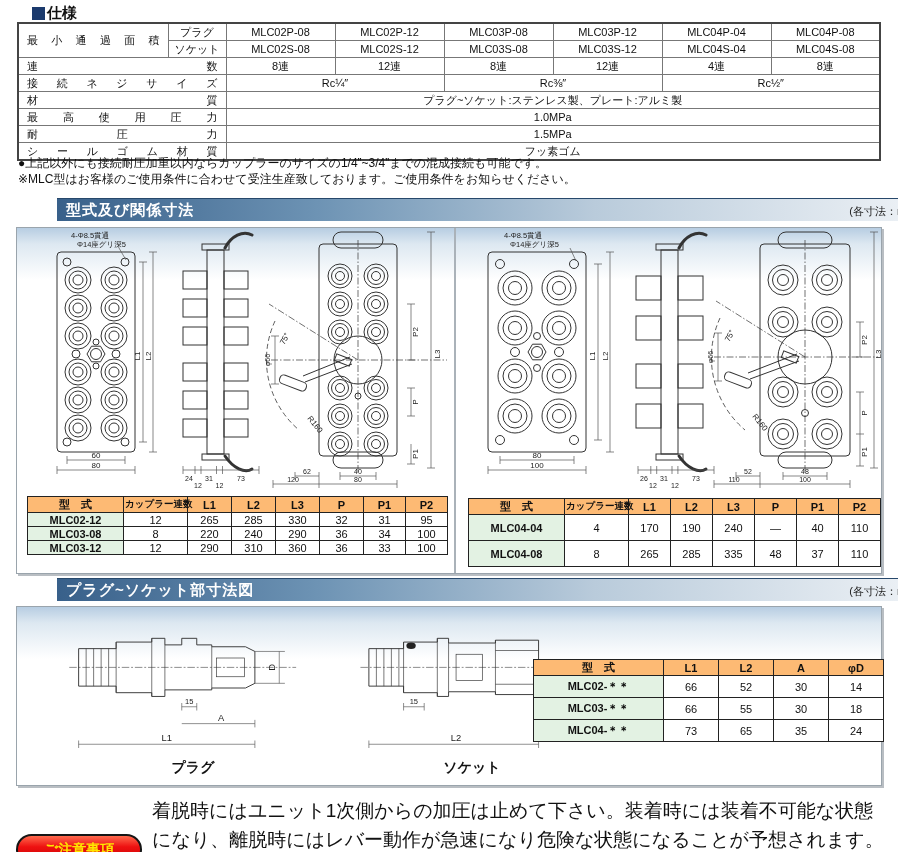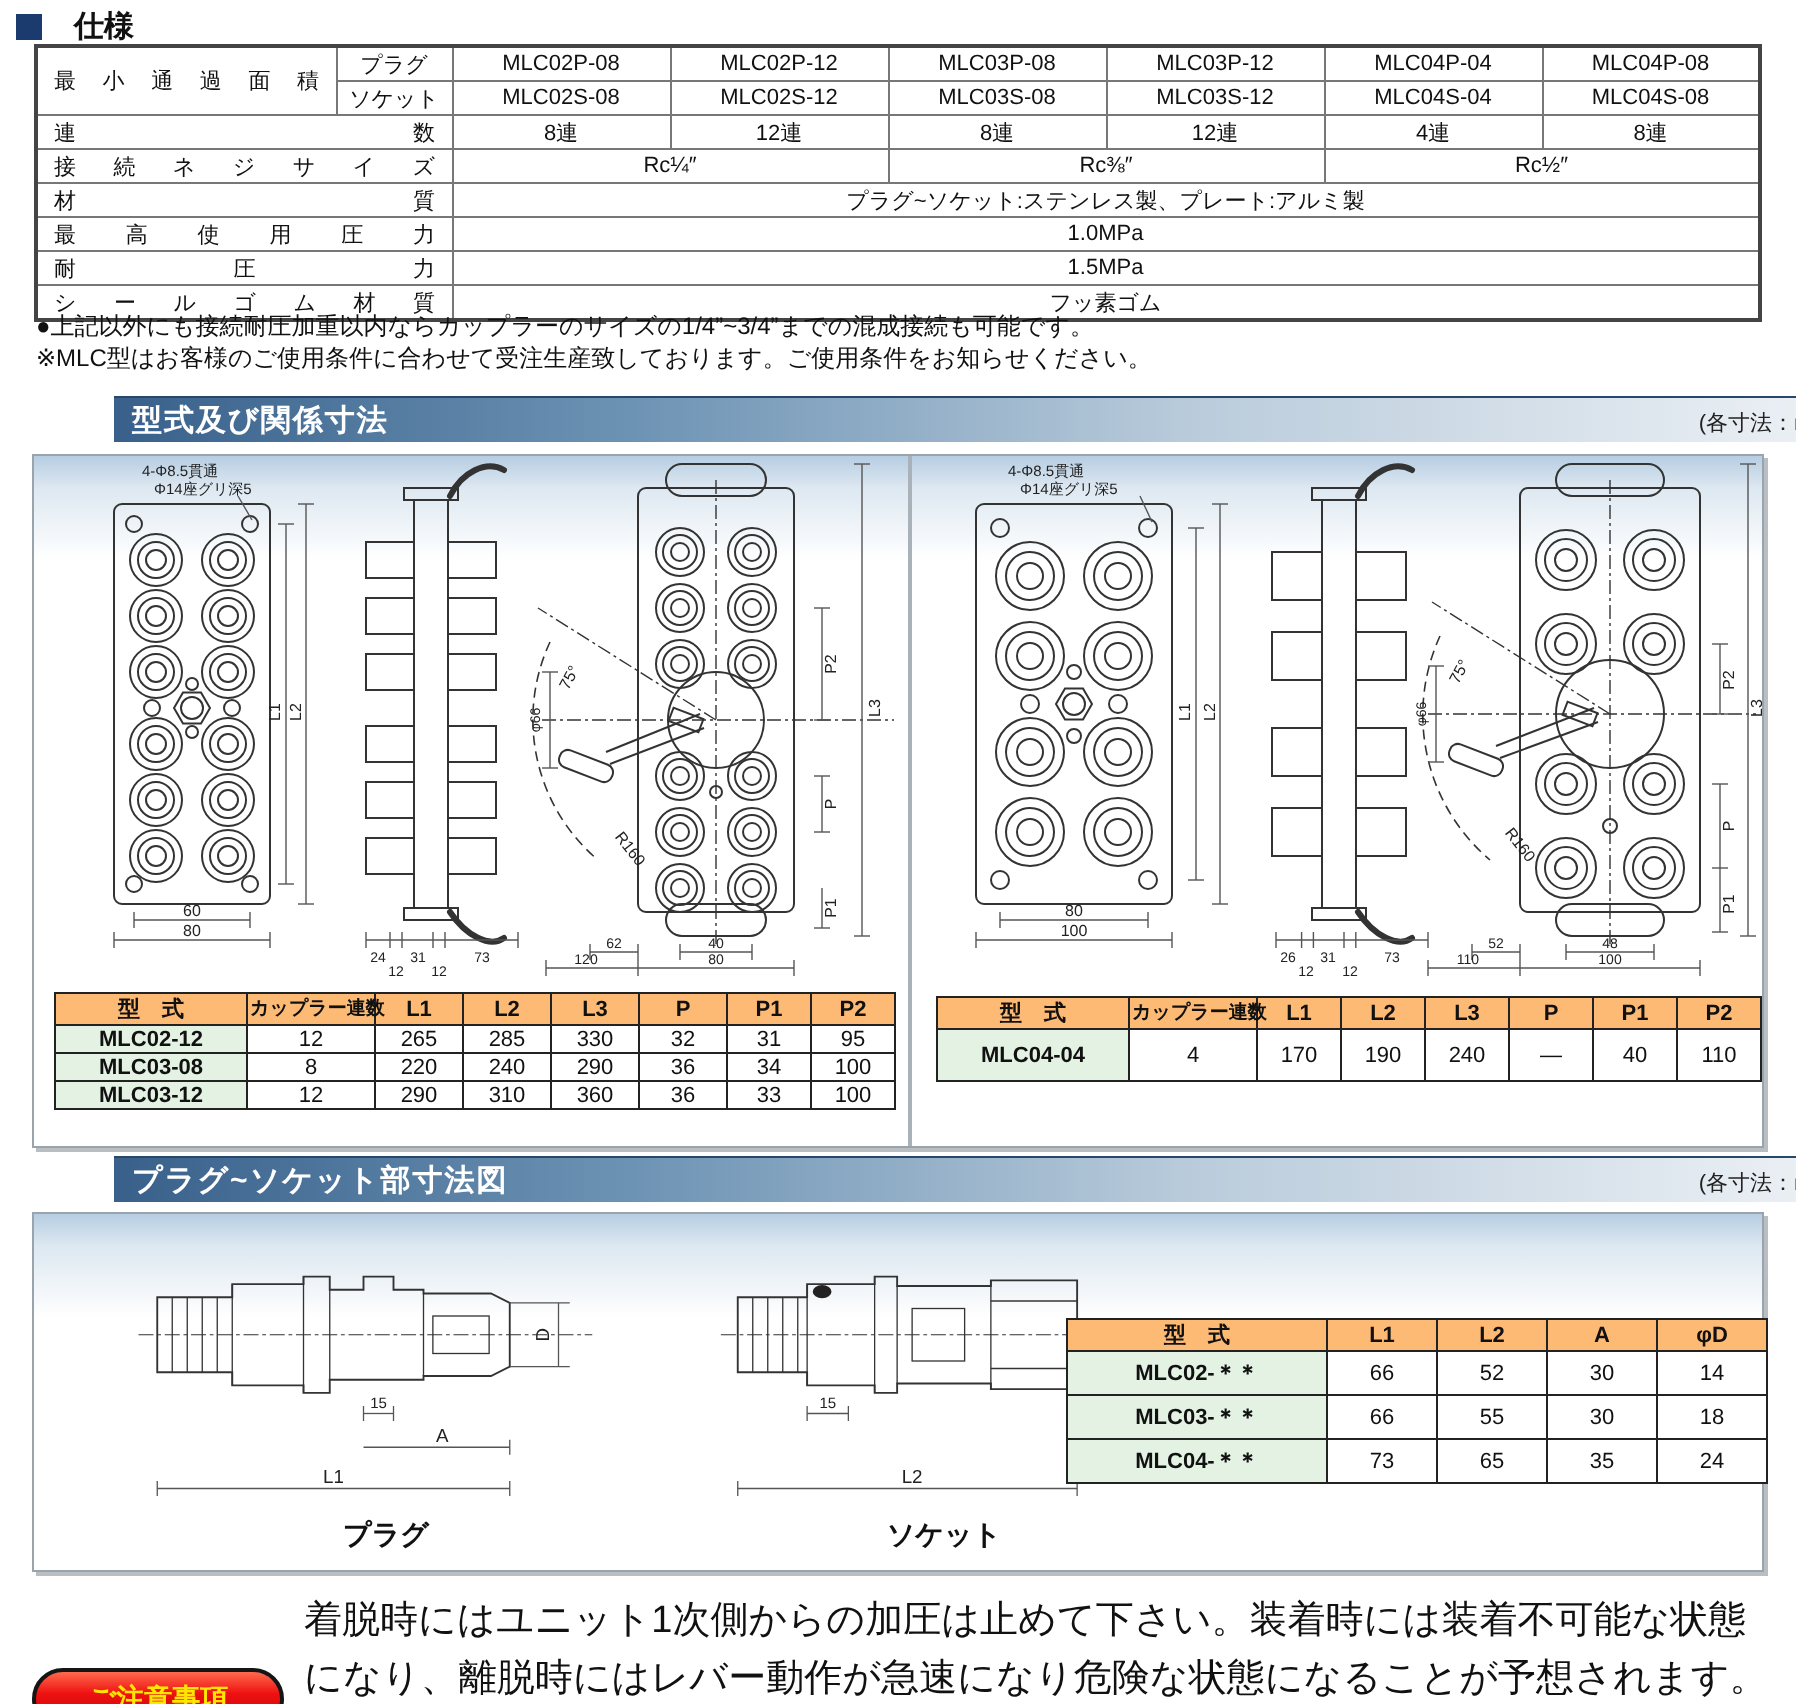--- a/index.html
+++ b/index.html
@@ -1,20 +1,20 @@
 <!DOCTYPE html>
 <html><head>
 <meta charset="utf-8">
 <style>
   html,body{margin:0;padding:0;}
   body{width:898px;height:852px;position:relative;background:#fff;
        font-family:"Liberation Sans","DejaVu Sans",sans-serif;color:#111;}
 
   
-  .doc-title{position:absolute;left:8px;top:4px;font-size:15px;font-weight:bold;display:flex;align-items:center;gap:16px;}
+  .doc-title{position:absolute;left:32px;top:4px;font-size:15px;font-weight:bold;display:flex;align-items:center;gap:2px;}
   .sq{display:inline-block;width:13px;height:13px;background:#1b3a6d;}
 
   
   table{border-collapse:collapse;table-layout:fixed;}
   .spec-table{position:absolute;left:17px;top:22px;width:862px;font-size:11px;border:2px solid #444;}
   .spec-table td{border:1px solid #777;text-align:center;height:16px;padding:0 2px;white-space:nowrap;overflow:hidden;}
   .spec-table td.lbl{text-align:justify;text-align-last:justify;padding:0 8px;}
 
   .note{position:absolute;left:18px;font-size:12px;white-space:nowrap;}
 
@@ -687,20 +687,30 @@
       <tr class="rowM">
         <td class="mdl">MLC04-04</td>
         <td>4</td>
         <td>170</td>
         <td>190</td>
         <td>240</td>
         <td>―</td>
         <td>40</td>
         <td>110</td>
       </tr>
+      <tr class="rowM">
+        <td class="mdl">MLC04-08</td>
+        <td>8</td>
+        <td>265</td>
+        <td>285</td>
+        <td>335</td>
+        <td>48</td>
+        <td>37</td>
+        <td>110</td>
+      </tr>
     </tbody>
       </table>
   </div>
 </div>
 
 <div class="sec-hdr" style="top:578px">
   <span class="t">プラグ~ソケット部寸法図</span>
   <span class="u">(各寸法：mm)</span>
 </div>
 

